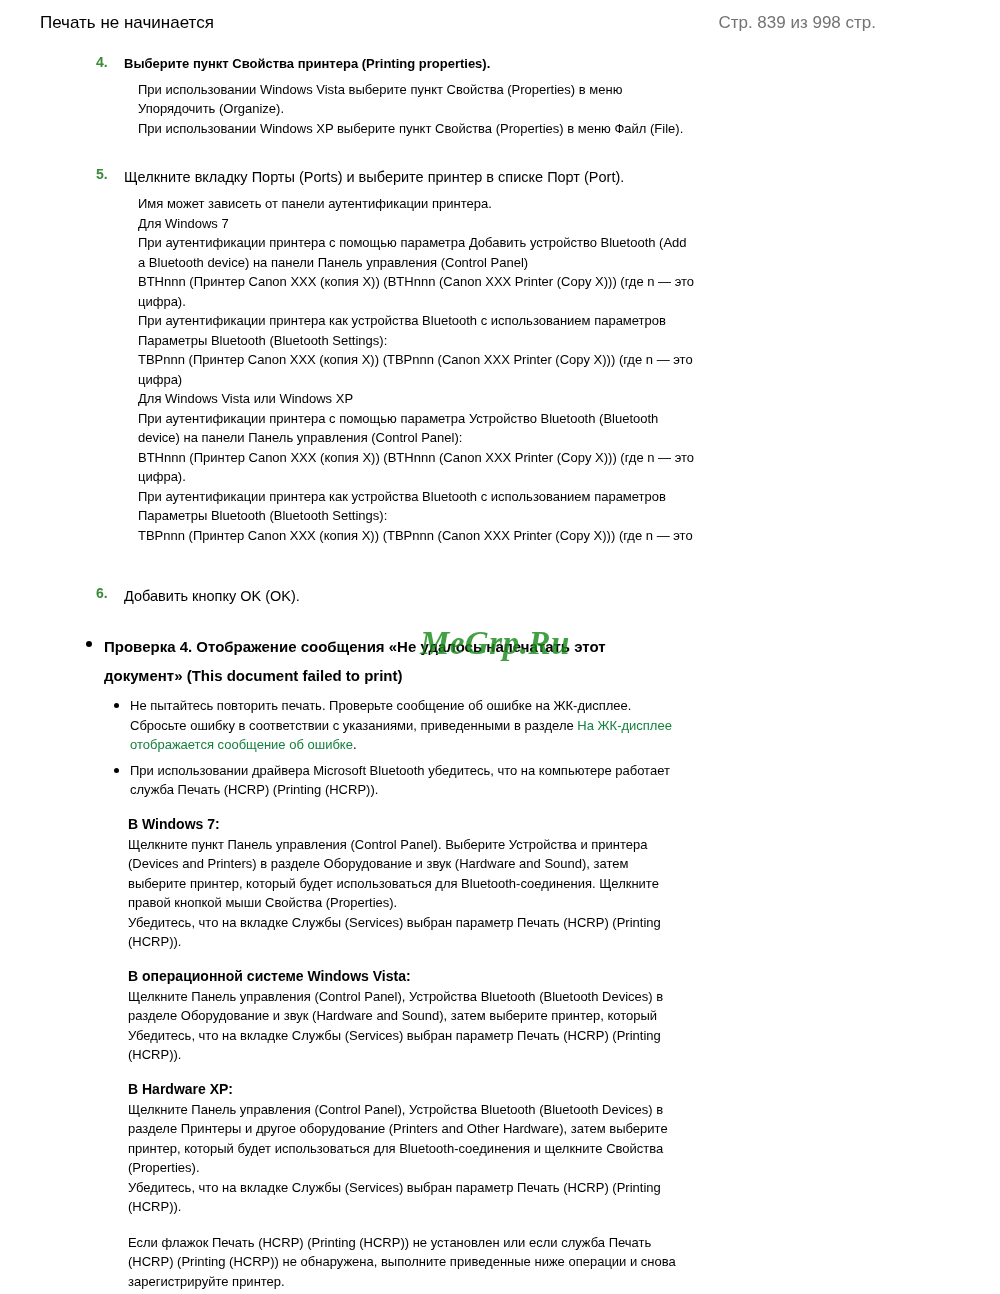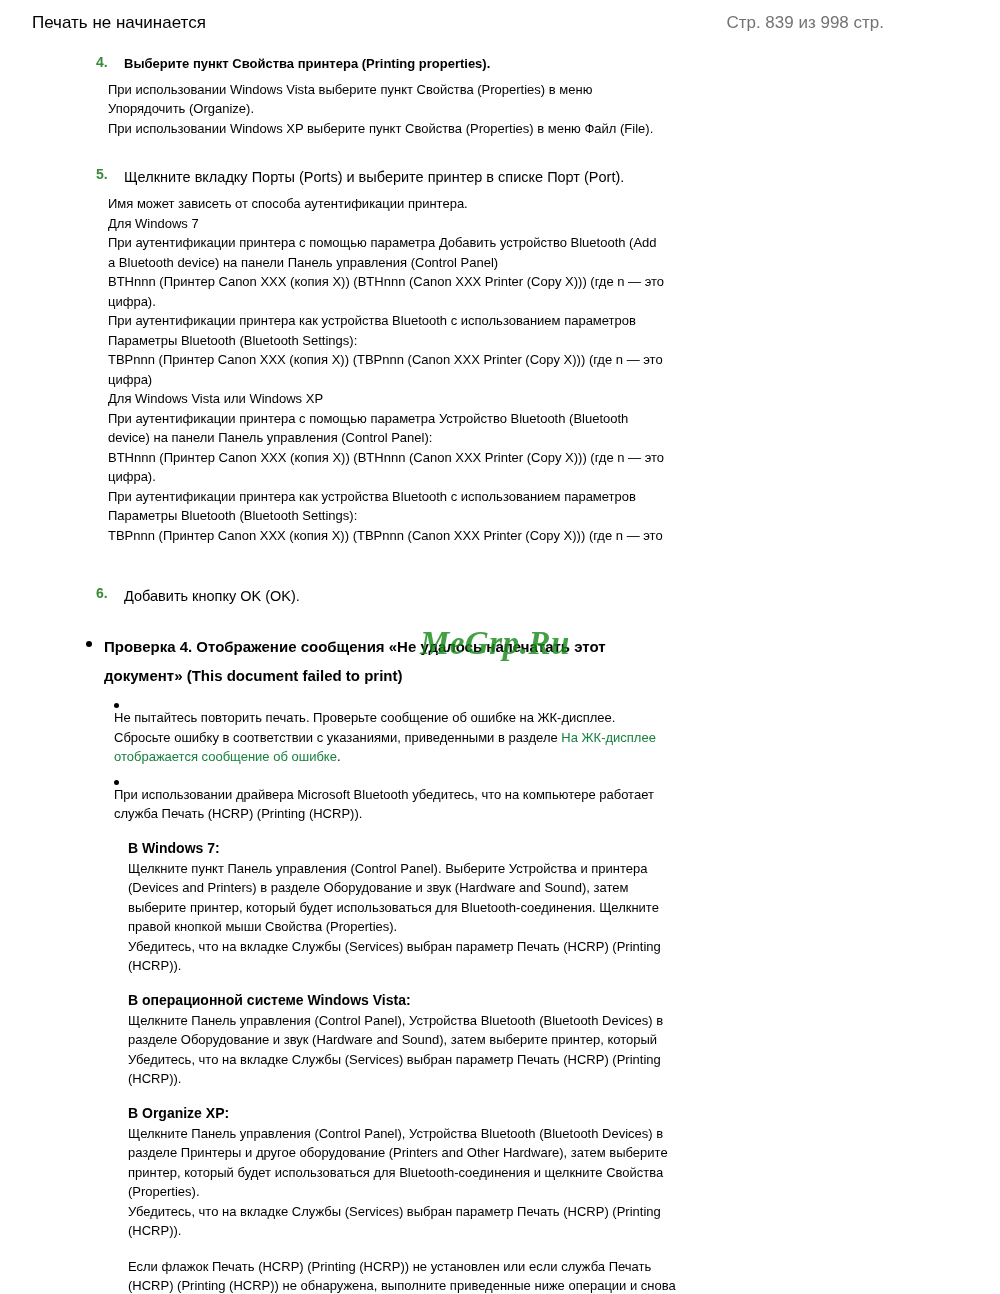--- a/index.html
+++ b/index.html
@@ -24,21 +24,21 @@
   
   .header {
     position: absolute;
     top: 8px;
     left: 0;
     width: 916px;
     height: 30px;
     display: flex;
     align-items: center;
     justify-content: space-between;
-    padding: 0 32px;
+    padding: 0 40px;
     box-sizing: border-box;
   }
   .header-left {
     font-size: 17px;
     color: #000;
   }
   .header-right {
     font-size: 17px;
     color: #737373;
   }
@@ -72,21 +72,21 @@
     line-height: 1.45;
     padding-top: 1px;
   }
   .step-title.normal {
     font-weight: normal;
     font-size: 14.5px;
   }
   .para {
     font-size: 13px;
     line-height: 1.5;
-    margin-left: 68px;
+    margin-left: 98px;
     margin-top: 6px;
     max-width: 640px;
   }
   .para-line {
     display: block;
   }
   .gap-m { height: 18px; }
   .gap-l { height: 30px; }
 
   
@@ -112,21 +112,20 @@
     max-width: 680px;
   }
   .sub-bullets {
     margin-left: 74px;
     margin-top: 6px;
   }
   .sub-bullet {
     display: flex;
     align-items: flex-start;
     margin-top: 6px;
-    flex-direction: column;
   }
   .dot-sm {
     width: 5px;
     height: 5px;
     background: #000;
     border-radius: 50%;
     margin-top: 7px;
     margin-right: 11px;
     flex: none;
   }
@@ -190,21 +189,21 @@
       <span class="para-line">При использовании Windows XP выберите пункт Свойства (Properties) в меню Файл (File).</span>
     </div>
 
     <div class="gap-m"></div>
 
     <div class="step">
       <div class="step-num">5.</div>
       <div class="step-title normal">Щелкните вкладку Порты (Ports) и выберите принтер в списке Порт (Port).</div>
     </div>
     <div class="para">
-      <span class="para-line">Имя может зависеть от способа аутентификации принтера.</span>
+      <span class="para-line">Имя может зависеть от панели аутентификации принтера.</span>
       <span class="para-line">Для Windows 7</span>
       <span class="para-line">При аутентификации принтера с помощью параметра Добавить устройство Bluetooth (Add</span>
       <span class="para-line">a Bluetooth device) на панели Панель управления (Control Panel)</span>
       <span class="para-line">BTHnnn (Принтер Canon XXX (копия X)) (BTHnnn (Canon XXX Printer (Copy X))) (где n — это</span>
       <span class="para-line">цифра).</span>
       <span class="para-line">При аутентификации принтера как устройства Bluetooth с использованием параметров</span>
       <span class="para-line">Параметры Bluetooth (Bluetooth Settings):</span>
       <span class="para-line">TBPnnn (Принтер Canon XXX (копия X)) (TBPnnn (Canon XXX Printer (Copy X))) (где n — это</span>
       <span class="para-line">цифра)</span>
       <span class="para-line">Для Windows Vista или Windows XP</span>
@@ -267,21 +266,21 @@
       <div class="block-title">В операционной системе Windows Vista:</div>
       <div class="block-body">
         <span class="para-line">Щелкните Панель управления (Control Panel), Устройства Bluetooth (Bluetooth Devices) в</span>
         <span class="para-line">разделе Оборудование и звук (Hardware and Sound), затем выберите принтер, который</span>
         <span class="para-line">Убедитесь, что на вкладке Службы (Services) выбран параметр Печать (HCRP) (Printing</span>
         <span class="para-line">(HCRP)).</span>
       </div>
     </div>
 
     <div class="block">
-      <div class="block-title">В Organize XP:</div>
+      <div class="block-title">В Hardware XP:</div>
       <div class="block-body">
         <span class="para-line">Щелкните Панель управления (Control Panel), Устройства Bluetooth (Bluetooth Devices) в</span>
         <span class="para-line">разделе Принтеры и другое оборудование (Printers and Other Hardware), затем выберите</span>
         <span class="para-line">принтер, который будет использоваться для Bluetooth-соединения и щелкните Свойства</span>
         <span class="para-line">(Properties).</span>
         <span class="para-line">Убедитесь, что на вкладке Службы (Services) выбран параметр Печать (HCRP) (Printing</span>
         <span class="para-line">(HCRP)).</span>
       </div>
     </div>
 

